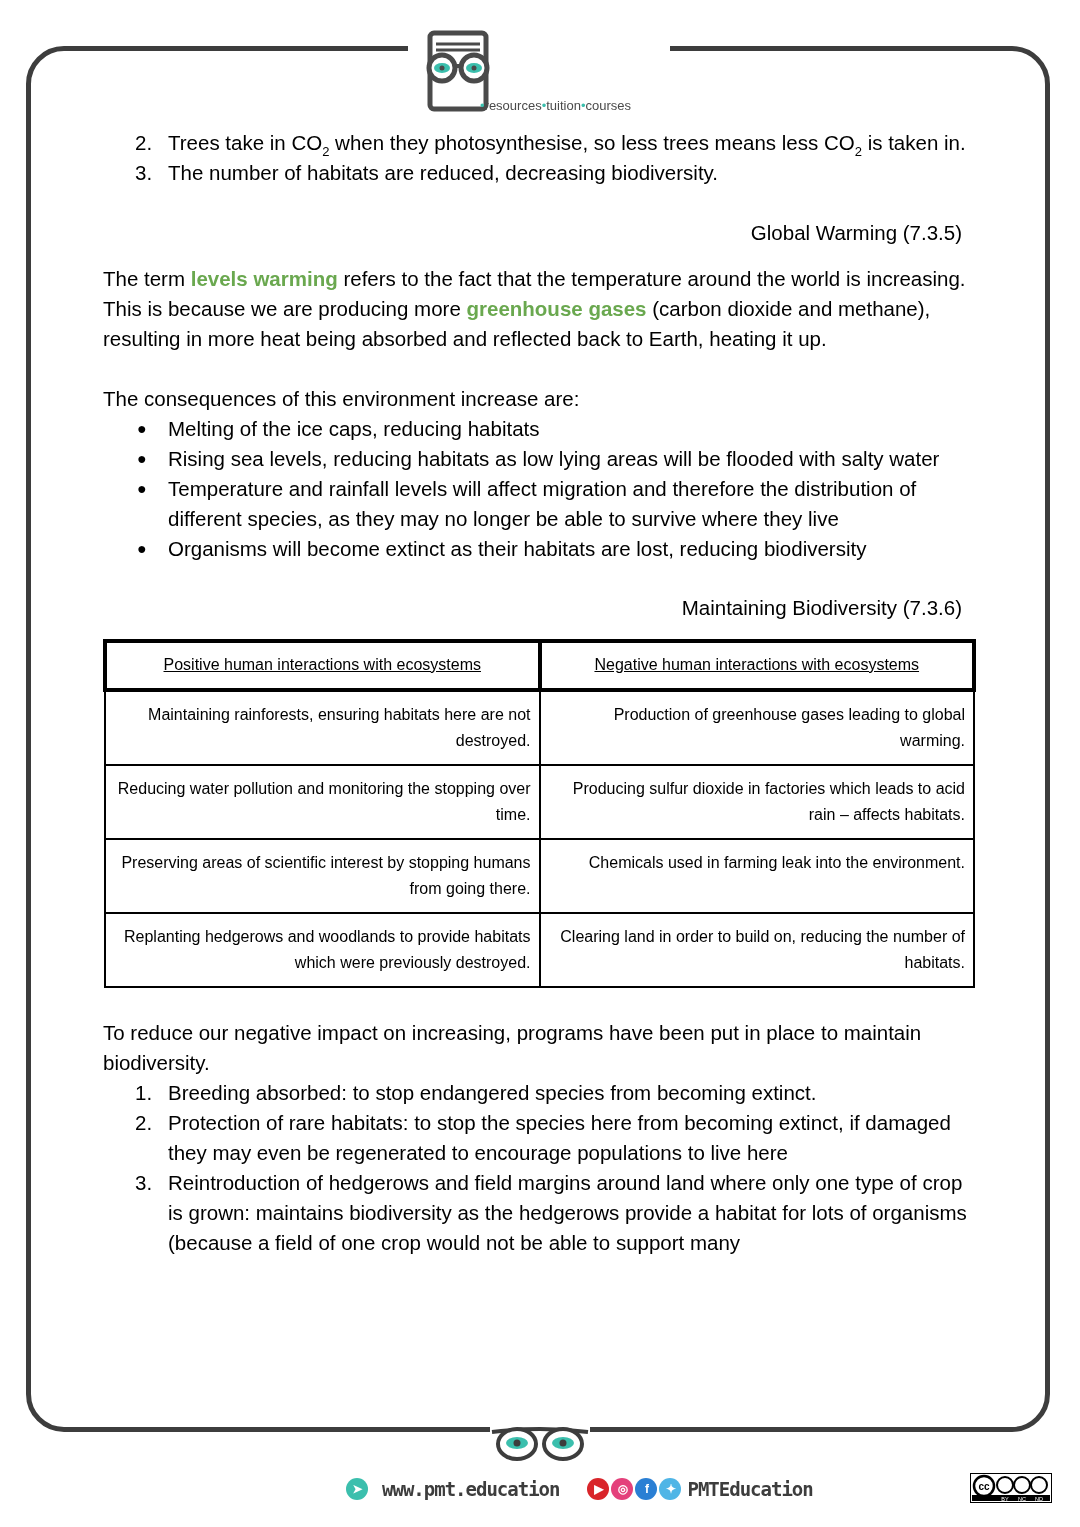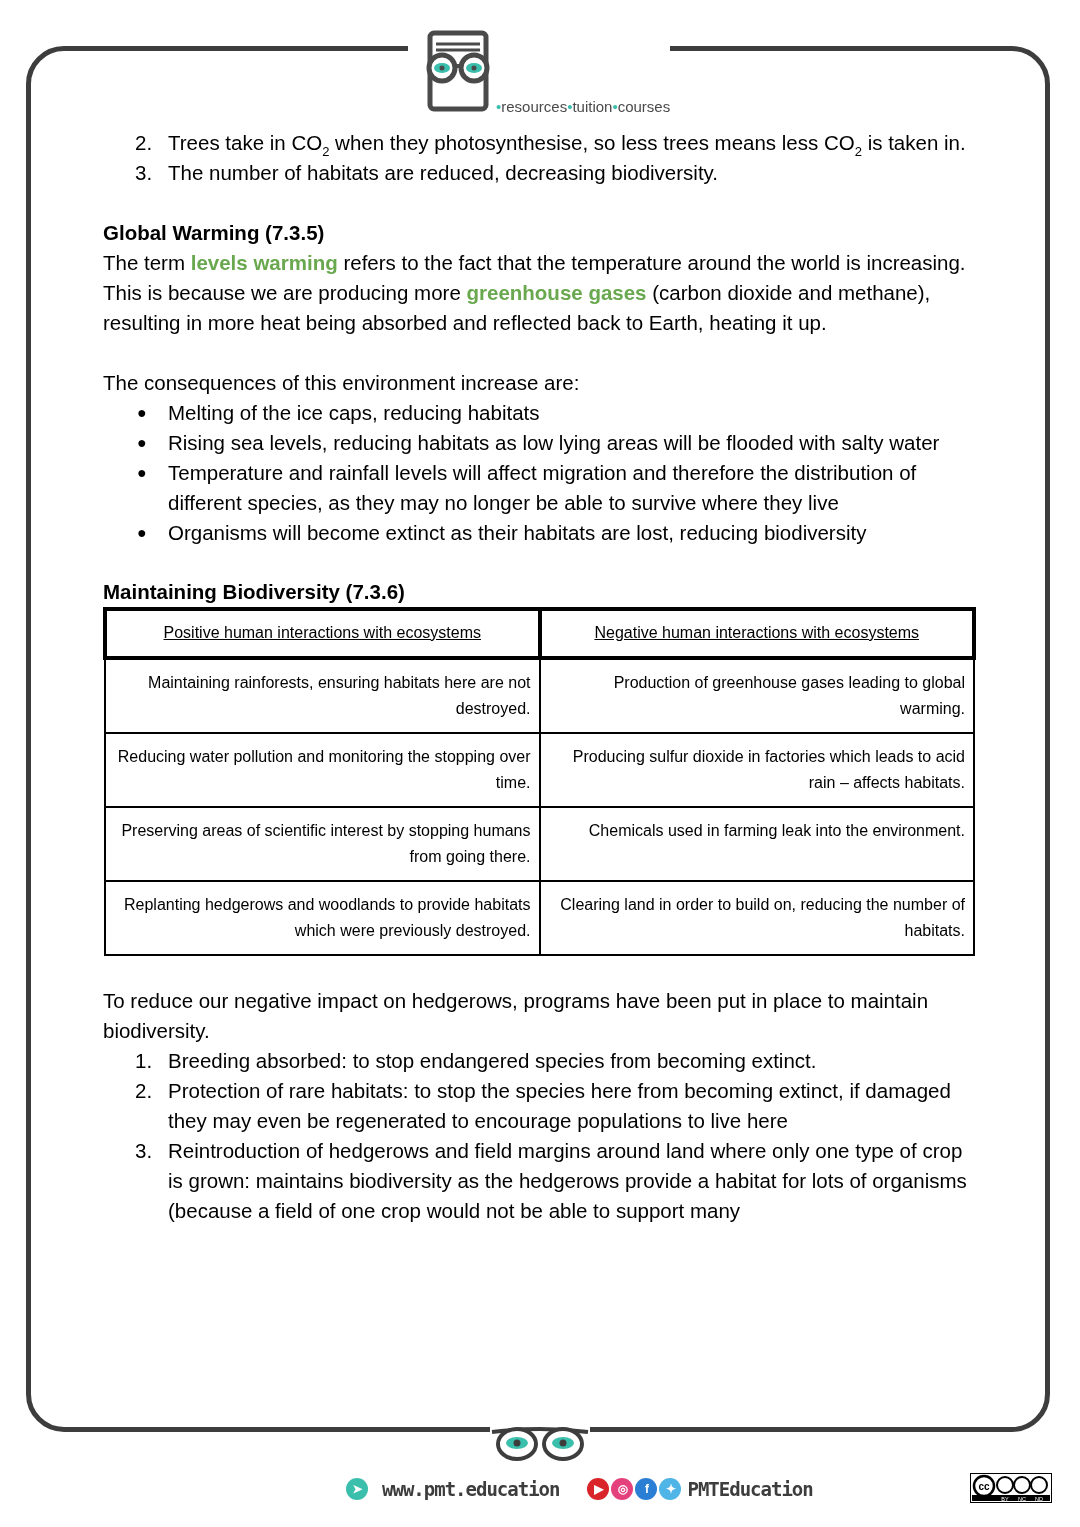--- a/index.html
+++ b/index.html
@@ -4,35 +4,35 @@
 <style>
   html, body { margin: 0; padding: 0; background: #ffffff; }
   body { width: 1080px; height: 1527px; position: relative; overflow: hidden;
          font-family: "Liberation Sans", sans-serif; color: #000; }
   .frame { position: absolute; left: 26px; top: 46px; width: 1024px; height: 1386px;
            border: 5px solid #3d3d3d; border-radius: 38px; box-sizing: border-box; }
   .logo-gap { position: absolute; left: 408px; top: 36px; width: 262px; height: 24px; background: #fff; }
   .logo { position: absolute; left: 420px; top: 28px; width: 245px; height: 86px; }
   .logo .pmt { position: absolute; left: 78px; top: -12px; font-size: 86px; color: #4a4a4a;
                font-family: "DejaVu Sans", sans-serif; font-weight: 300; letter-spacing: -2px; line-height: 1; }
-  .logo .tag { position: absolute; left: 76px; top: 70px; font-size: 15px; color: #4a4a4a;
+  .logo .tag { position: absolute; left: 60px; top: 70px; font-size: 13px; color: #4a4a4a;
                font-family: "Liberation Sans", sans-serif; letter-spacing: 0px; white-space: nowrap; }
   .logo .tag .dot { color: #3bbfad; }
   .bottom-gap { position: absolute; left: 490px; top: 1420px; width: 100px; height: 20px; background: #fff; }
   .glasses-bottom { position: absolute; left: 490px; top: 1424px; width: 100px; height: 42px; }
 
   .content { position: absolute; left: 103px; top: 128px; width: 875px; font-size: 20.5px; line-height: 30px; }
   p { margin: 0; }
   .ol, .ul { margin: 0; padding: 0; list-style: none; }
   .li { position: relative; padding-left: 65px; }
   .li .marker { position: absolute; left: 32px; top: 0; }
   .ul .li .marker { left: 34px; font-size: 16px; }
   .sub { font-size: 13px; vertical-align: -6px; line-height: 0; }
   .green { color: #6aa84f; font-weight: bold; }
-  h2 { margin: 0; font-size: 20.5px; font-weight: bold; text-align: left; line-height: 30px; }
+  h2 { margin: 16px; font-size: 20.5px; font-weight: normal; text-align: right; line-height: 30px; }
 
   table { border-collapse: collapse; width: 873px; margin-top: 0; font-size: 16px; line-height: 26px; }
   th { border: 4px solid #000; font-weight: normal; text-decoration: underline; text-align: center;
        padding: 9px 10px 10px 10px; width: 50%; }
   td { border: 2px solid #000; vertical-align: top; padding: 10px 8px 10px 8px; text-align: right; }
   .footer-row { position: absolute; top: 1474px; left: 346px; height: 30px; display: flex; align-items: center;
                 font-family: "DejaVu Sans Mono", monospace; font-size: 19px; color: #3d3d3d; font-weight: bold; letter-spacing: -1px; }
   .circ { width: 22px; height: 22px; border-radius: 50%; display: inline-flex; align-items: center; justify-content: center;
           color: #fff; font-size: 12px; font-family: "Liberation Sans", sans-serif; font-weight: bold; margin-right: 2px; }
   .cc { position: absolute; left: 970px; top: 1473px; width: 82px; height: 30px; }
@@ -105,21 +105,21 @@
         <td>Preserving areas of scientific interest by stopping humans from going there.</td>
         <td>Chemicals used in farming leak into the environment.</td>
       </tr>
       <tr>
         <td>Replanting hedgerows and woodlands to provide habitats which were previously destroyed.</td>
         <td>Clearing land in order to build on, reducing the number of habitats.</td>
       </tr>
     </tbody>
   </table>
 
-  <p style="margin-top:30px;">To reduce our negative impact on hedgerows, programs have been put in place to maintain biodiversity.</p>
+  <p style="margin-top:30px;">To reduce our negative impact on increasing, programs have been put in place to maintain biodiversity.</p>
   <div class="ol">
     <div class="li"><span class="marker">1.</span><span>Breeding absorbed: to stop endangered species from becoming extinct.</span></div>
     <div class="li"><span class="marker">2.</span><span>Protection of rare habitats: to stop the species here from becoming extinct, if damaged they may even be regenerated to encourage populations to live here</span></div>
     <div class="li"><span class="marker">3.</span><span>Reintroduction of hedgerows and field margins around land where only one type of crop is grown: maintains biodiversity as the hedgerows provide a habitat for lots of organisms (because a field of one crop would not be able to support many</span></div>
   </div>
 </div>
 
 <div class="bottom-gap"></div>
 <svg class="glasses-bottom" viewBox="0 0 100 42">
   <path d="M2 8 Q50 2 98 8" fill="none" stroke="#3d3d3d" stroke-width="4"></path>

